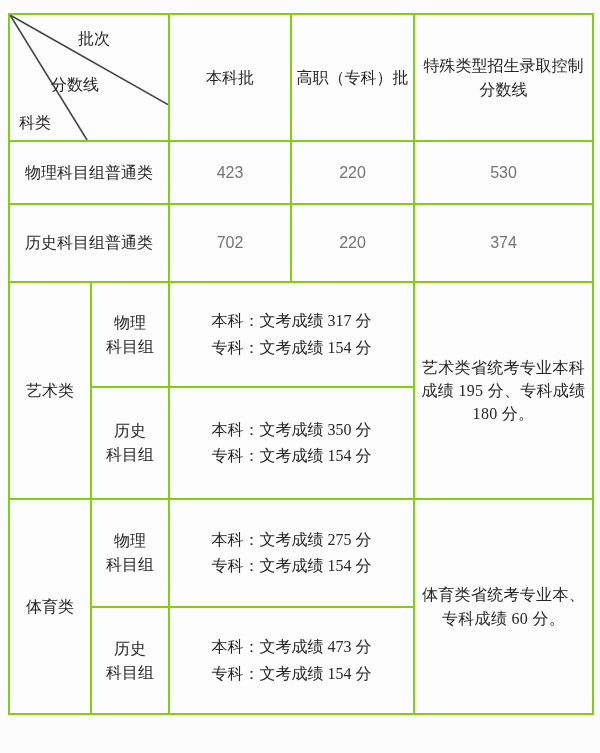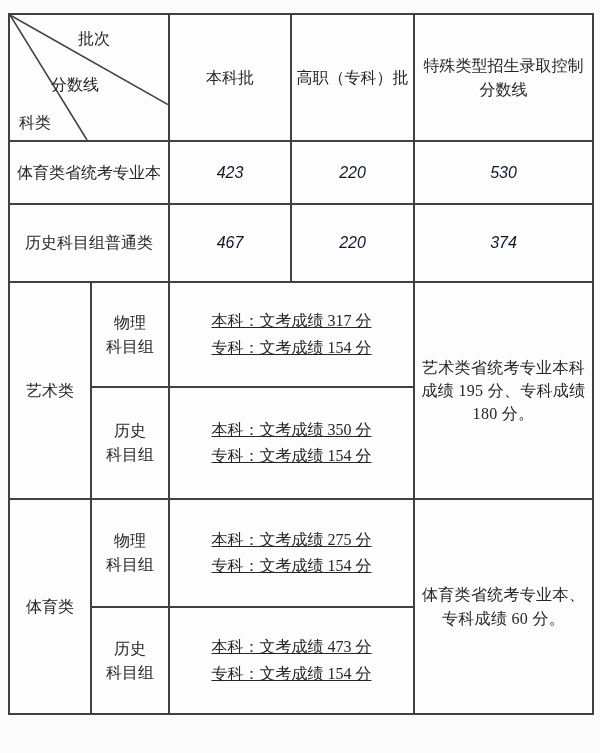--- a/index.html
+++ b/index.html
@@ -30,21 +30,21 @@
     margin-left: 8px;
     background: #fdfdfd;
   }
   table.scores col.c1 { width: 82px; }
   table.scores col.c2 { width: 78px; }
   table.scores col.c3 { width: 122px; }
   table.scores col.c4 { width: 123px; }
   table.scores col.c5 { width: 179px; }
 
   table.scores td, table.scores th {
-    border: 2px solid #404040;
+    border: 2px solid #84cc16;
     font-weight: normal;
     font-size: 16px;
     text-align: center;
     vertical-align: middle;
     padding: 2px;
     line-height: 1.45;
   }
 
   tr.header-row    { height: 127px; }
   tr.general-row-0 { height: 63px; }
@@ -52,34 +52,33 @@
   tr.art-row-0     { height: 105px; }
   tr.art-row-1     { height: 112px; }
   tr.sports-row-0  { height: 108px; }
   tr.sports-row-1  { height: 107px; }
 
   th.col-header { padding: 2px 12px; }
 
   td.num {
     font-family: "Liberation Sans", "DejaVu Sans", sans-serif;
     font-size: 17px;
-    color: #0f172a;
-    font-style: italic;
+    color: #737373;
   }
 
   
   td.corner { position: relative; padding: 0; }
   td.corner svg { position: absolute; left: 0; top: 0; width: 100%; height: 100%; display: block; }
   td.corner .corner-label { position: absolute; font-size: 16px; white-space: nowrap; }
   .corner-label.l-pici     { left: 68px; top: 12px; }
   .corner-label.l-fenshux  { left: 41px; top: 58px; }
   .corner-label.l-keli     { left: 9px;  top: 96px; }
 
   td.detail-cell { text-align: left; padding: 6px 4px 6px 42px; }
-  td.detail-cell .line { display: block; line-height: 1.65; white-space: nowrap; text-decoration: underline; }
+  td.detail-cell .line { display: block; line-height: 1.65; white-space: nowrap; }
 
   td.note-cell {
     text-align: left;
     padding: 8px 11px;
     line-height: 1.62;
     letter-spacing: 0.3px;
   }
 
   td.group-cell .line { display: block; line-height: 1.5; }
 </style>
@@ -108,28 +107,28 @@
         <span class="corner-label l-pici">批次</span>
         <span class="corner-label l-fenshux">分数线</span>
         <span class="corner-label l-keli">科类</span>
       </td>
       <th class="col-header">本科批</th>
       <th class="col-header">高职（专科）批</th>
       <th class="col-header">特殊类型招生录取控制分数线</th>
     </tr>
 
     <tr class="general-row-0">
-      <td colspan="2">体育类省统考专业本</td>
+      <td colspan="2">物理科目组普通类</td>
       <td class="num">423</td>
       <td class="num">220</td>
       <td class="num">530</td>
     </tr>
     <tr class="general-row-1">
       <td colspan="2">历史科目组普通类</td>
-      <td class="num">467</td>
+      <td class="num">702</td>
       <td class="num">220</td>
       <td class="num">374</td>
     </tr>
 
     <tr class="art-row-0">
       <td rowspan="2">艺术类</td>
       <td class="group-cell">
         <span class="line">物理</span>
         <span class="line">科目组</span>
       </td>

